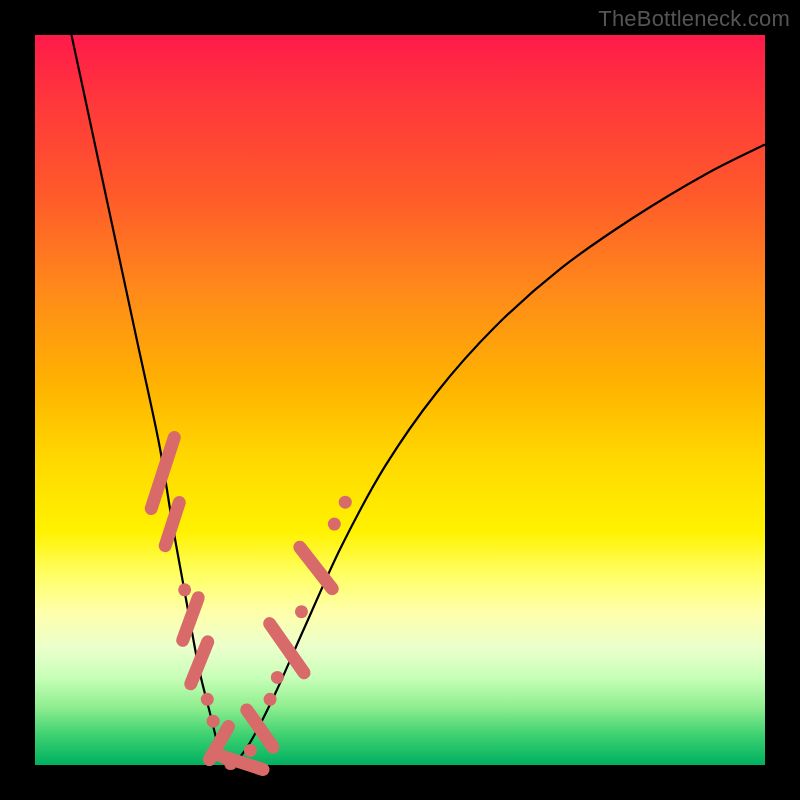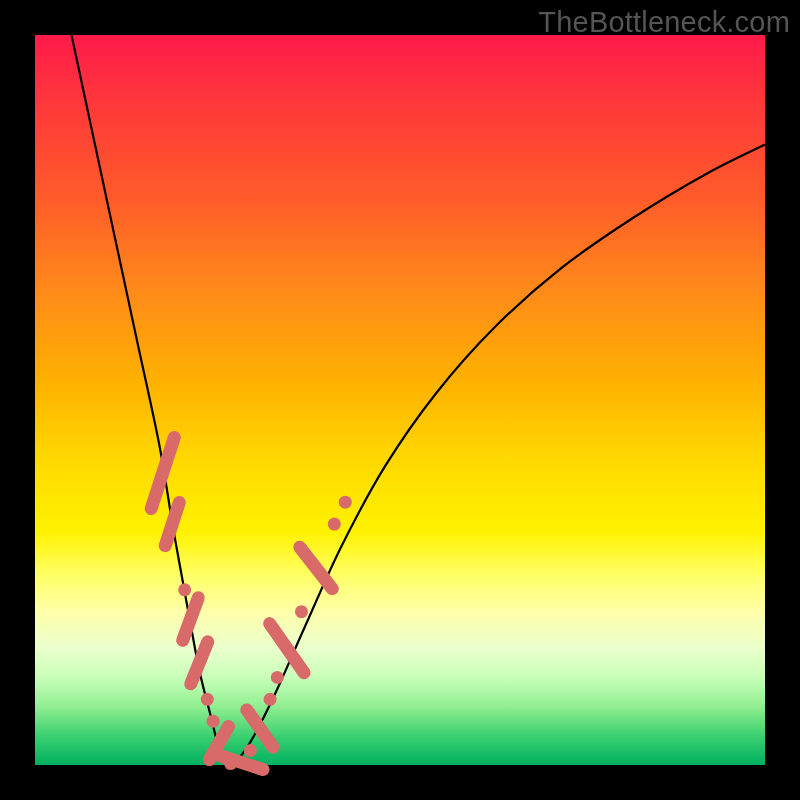--- a/index.html
+++ b/index.html
@@ -30,21 +30,21 @@
       #c8ffb8 88%,
       #90ee90 92%,
       #3cd070 96%,
       #00b060 100%);
   }
   .watermark {
     position: absolute;
     top: 6px;
     right: 10px;
     font-family: Arial, Helvetica, sans-serif;
-    font-size: 29px;
+    font-size: 22px;
     color: #555;
     font-weight: 500;
     letter-spacing: 0.2px;
   }
   svg.curves {
     position: absolute;
     left: 0; top: 0;
     width: 730px; height: 730px;
     overflow: visible;
   }

